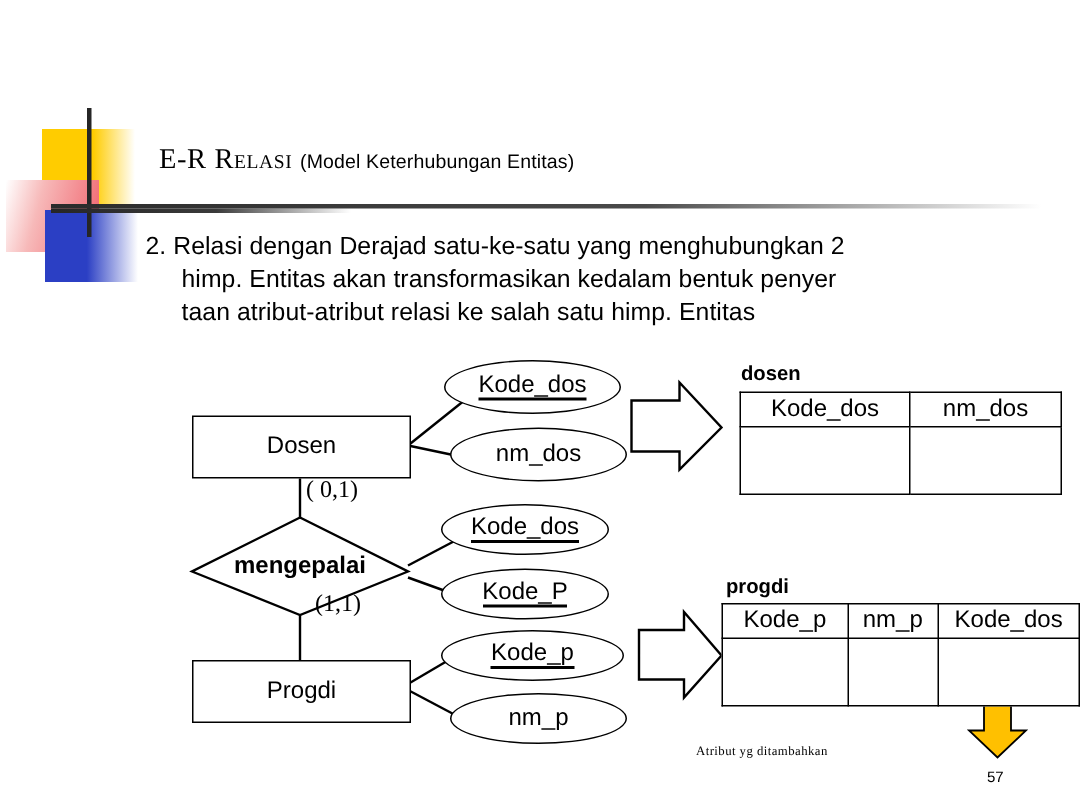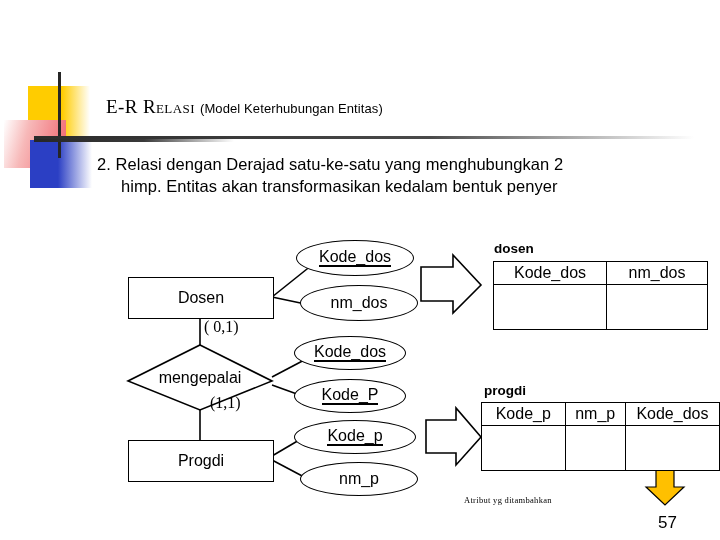--- a/index.html
+++ b/index.html
@@ -35,35 +35,35 @@
   .body-text .l1{display:block;}
   .body-text .l2{display:block;padding-left:24px;}
   .body-text .l3{display:block;padding-left:24px;}
 
   
   .ent{position:absolute;border:1.6px solid #000;background:#fff;
     display:flex;align-items:center;justify-content:center;font-size:16px;}
   .attr{position:absolute;border:1.6px solid #000;border-radius:50%;background:#fff;
     display:flex;align-items:center;justify-content:center;font-size:16px;}
   .attr.key span{border-bottom:2.2px solid #000;line-height:1.05;}
-  .rel{position:absolute;}
+  .rel{position:absolute;font-weight:bold;}
   .rel .lbl{position:absolute;inset:0;display:flex;align-items:center;
     justify-content:center;font-size:16px;}
   .card{position:absolute;font-size:16px;font-family:"Liberation Serif",serif;}
 
   
   .tbl-name{position:absolute;font-size:13.5px;font-weight:600;}
   .tbl{position:absolute;border-collapse:collapse;background:#fff;}
   .tbl td{border:1.8px solid #000;font-size:16px;text-align:center;
     padding:2px 6px;white-space:nowrap;}
   .tbl tr.vals td{height:40px;}
 
   .note{position:absolute;font-size:8.5px;font-family:"Liberation Serif",serif;
     letter-spacing:.3px;}
-  .pageno{position:absolute;font-size:17px;text-align:right;}
+  .pageno{position:absolute;font-size:10px;text-align:right;}
 
   svg.ov{position:absolute;left:0;top:0;width:720px;height:540px;pointer-events:none;}
 </style>
 </head>
 <body>
 
 <div class="slide">
 
   <div class="deco">
     <div class="sq-yellow"></div>
@@ -74,20 +74,21 @@
   </div>
   <div class="rule"></div>
 
   <div class="title">
     <span class="er">E-R Relasi </span><span class="rest">(Model Keterhubungan Entitas)</span>
   </div>
 
   <div class="body-text">
     <span class="l1">2. Relasi dengan Derajad satu-ke-satu yang menghubungkan 2</span>
     <span class="l2">himp. Entitas akan transformasikan kedalam bentuk penyer</span>
+    <span class="l3">taan atribut-atribut relasi ke salah satu himp. Entitas</span>
   </div>
 
   <svg class="ov" viewBox="0 0 720 540">
     <g stroke="#000" stroke-width="1.6" fill="none">
 
       <line x1="272" y1="297" x2="312" y2="265"></line>
 
       <line x1="272" y1="297" x2="310" y2="305"></line>
 
       <line x1="200" y1="317" x2="200" y2="345"></line>

